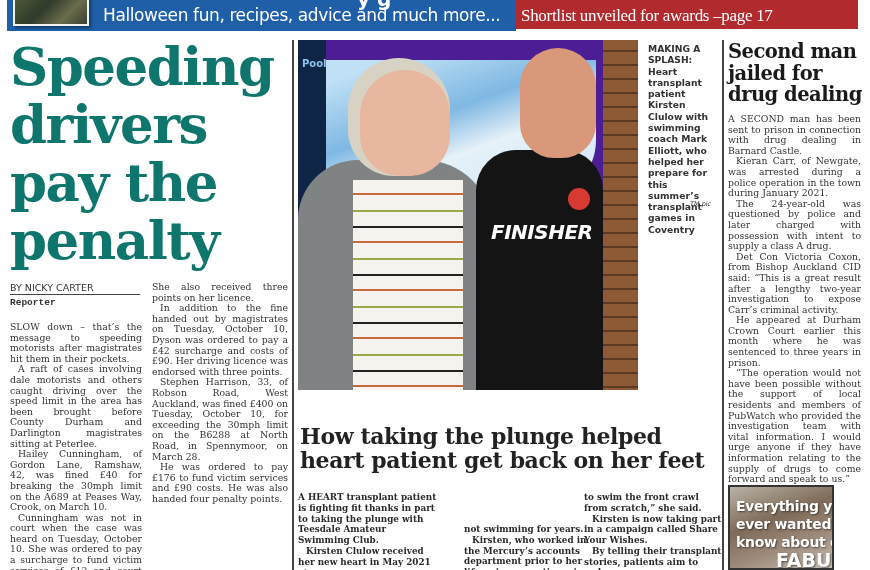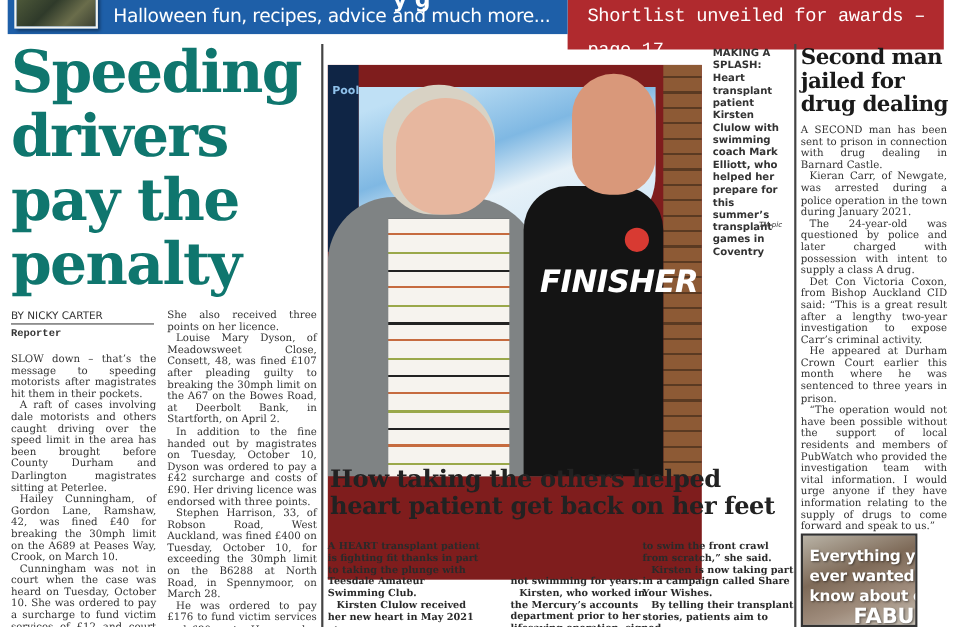--- a/index.html
+++ b/index.html
@@ -2,22 +2,22 @@
 <html><head>
 <meta charset="utf-8">
 <style>
   * { margin: 0; padding: 0; box-sizing: border-box; }
   html, body { width: 870px; height: 570px; overflow: hidden; background: #ffffff; }
   body { position: relative; font-family: "DejaVu Serif", serif; color: #2a2a2a; }
 
   
   .banner { position: absolute; left: 7px; top: 0; width: 851px; height: 31px; display: flex; }
   .banner-blue { position: relative; width: 509px; height: 31px; background: #1e5fa8; }
-  .banner-red { width: 342px; height: 45px; background: #b02a2e; color: #fff;
-    font-family: Liberation Mono, monospace; font-size: 17px; line-height: 31px; padding-left: 18px; letter-spacing: -0.3px; }
+  .banner-red { width: 342px; height: 29px; background: #b02a2e; color: #fff;
+    font-family: Liberation Serif, serif; font-size: 17px; line-height: 31px; padding-left: 5px; letter-spacing: -0.3px; }
   .banner-thumb { position: absolute; left: 6px; top: -4px; width: 76px; height: 30px;
     background: linear-gradient(135deg, #4f5a3a, #2f3a2a 40%, #6a6d4b 70%, #3b4032);
     border: 2px solid #f3f3ef; box-shadow: 2px 2px 3px rgba(0,0,0,0.4); }
   .banner-text { position: absolute; left: 96px; top: 0; color: #fff; font-family: "DejaVu Sans", sans-serif;
     font-size: 17px; line-height: 31px; letter-spacing: -0.4px; white-space: nowrap; }
   .banner-top-glyph { position: absolute; left: 350px; top: -13px; color: #fff; font-family: "DejaVu Sans", sans-serif;
     font-weight: bold; font-size: 20px; }
 
   
   .headline-main { position: absolute; left: 10px; top: 37px; width: 270px; font-family: "DejaVu Serif", serif;
@@ -30,41 +30,41 @@
     color: #333; text-align: justify; hyphens: auto; }
   .col p { text-indent: 0; }
   .col p + p { text-indent: 8px; }
   .col-a { left: 10px; top: 322px; width: 132px; }
   .col-b { left: 152px; top: 282px; width: 136px; }
   .col-b p:first-child { text-indent: 0; }
 
   .vrule { position: absolute; width: 1.5px; background: #444; }
 
   
-  .photo { position: absolute; left: 298px; top: 59px; width: 340px; height: 468px; overflow: hidden;
-    background: #7f1d1d; }
+  .photo { position: absolute; left: 298px; top: 40px; width: 340px; height: 350px; overflow: hidden;
+    background: #4c1d95; }
   .photo .bricks { position: absolute; right: 0; top: 0; width: 35px; height: 374px;
     background: repeating-linear-gradient(0deg, #8d5a35 0 12px, #5a3a22 12px 14px); }
   .photo .poster-dark { position: absolute; left: 0; top: 0; width: 28px; height: 170px; background: #0f2545; }
   .photo .pool-label { position: absolute; left: 4px; top: 18px; color: #8fc1ea; font-family: "DejaVu Sans", sans-serif;
     font-size: 10px; font-weight: bold; }
   .photo .water { position: absolute; left: 28px; top: 20px; width: 270px; height: 140px;
     background: linear-gradient(160deg, #bfe0f5 10%, #7fb8e3 40%, #e6f1f8 60%, #d8eaf6 80%); border-radius: 0 0 60px 0; }
   .photo .woman-jacket { position: absolute; left: 0; top: 120px; width: 195px; height: 254px; background: #7f8384;
     border-radius: 60px 70px 0 0; }
   .photo .woman-shirt { position: absolute; left: 55px; top: 140px; width: 110px; height: 234px;
     background: repeating-linear-gradient(180deg, #f6f3ee 0 13px, #c66b3f 13px 15px, #f6f3ee 15px 30px, #9aa84a 30px 32px, #f6f3ee 32px 46px, #222 46px 48px); }
   .photo .woman-head { position: absolute; left: 62px; top: 30px; width: 90px; height: 106px; background: #e7b79f;
     border-radius: 45px 45px 40px 40px; box-shadow: -6px -6px 0 6px #d8d2c4; }
   .photo .man-shirt { position: absolute; left: 178px; top: 110px; width: 127px; height: 264px; background: #141414;
     border-radius: 40px 40px 0 0; }
   .photo .man-head { position: absolute; left: 222px; top: 8px; width: 76px; height: 110px; background: #d9987a;
     border-radius: 38px 38px 34px 34px; }
   .photo .finisher { position: absolute; left: 193px; top: 180px; color: #fff; font-family: "DejaVu Sans", sans-serif;
-    font-weight: bold; font-style: italic; font-size: 28px; letter-spacing: -0.5px; }
+    font-weight: bold; font-style: italic; font-size: 20px; letter-spacing: -0.5px; }
   .photo .logo-dot { position: absolute; left: 270px; top: 148px; width: 22px; height: 22px; border-radius: 50%;
     background: #d83a32; }
 
   
   .caption { position: absolute; left: 648px; top: 43px; width: 72px; font-family: "DejaVu Sans", sans-serif;
     font-weight: bold; font-size: 9.2px; line-height: 11.3px; color: #333; }
   .caption-credit { position: absolute; left: 690px; top: 200px; font-family: "DejaVu Sans", sans-serif;
     font-style: italic; font-weight: normal; font-size: 6.5px; color: #333; }
 
   
@@ -106,21 +106,20 @@
 <div class="byline-role">Reporter</div>
 
 <div class="col col-a">
   <p>SLOW down – that’s the message to speeding motorists after magistrates hit them in their pockets.</p>
   <p>A raft of cases involving dale motorists and others caught driving over the speed limit in the area has been brought before County Durham and Darlington magistrates sitting at Peterlee.</p>
   <p>Hailey Cunningham, of Gordon Lane, Ramshaw, 42, was fined £40 for breaking the 30mph limit on the A689 at Peases Way, Crook, on March 10.</p>
   <p>Cunningham was not in court when the case was heard on Tuesday, October 10. She was ordered to pay a surcharge to fund victim services of £12 and court costs of £90.</p>
 </div>
 <div class="col col-b">
   <p>She also received three points on her licence.</p>
-  <p>Louise Mary Dyson, of Meadowsweet Close, Consett, 48, was fined £107 after pleading guilty to breaking the 30mph limit on the A67 on the Bowes Road, at Deerbolt Bank, in Startforth, on April 2.</p>
   <p>In addition to the fine handed out by magistrates on Tuesday, October 10, Dyson was ordered to pay a £42 surcharge and costs of £90. Her driving licence was endorsed with three points.</p>
   <p>Stephen Harrison, 33, of Robson Road, West Auckland, was fined £400 on Tuesday, October 10, for exceeding the 30mph limit on the B6288 at North Road, in Spennymoor, on March 28.</p>
   <p>He was ordered to pay £176 to fund victim services and £90 costs. He was also handed four penalty points.</p>
 
 </div>
 
 <div class="vrule" style="left:292px; top:40px; height:530px;"></div>
 <div class="vrule" style="left:722px; top:40px; height:530px;"></div>
 
 <div class="photo">
@@ -133,21 +132,21 @@
   <div class="woman-head"></div>
   <div class="man-shirt"></div>
   <div class="man-head"></div>
   <div class="logo-dot"></div>
   <span class="finisher">FINISHER</span>
 </div>
 
 <div class="caption">MAKING A SPLASH: Heart transplant patient Kirsten Clulow with swimming coach Mark Elliott, who helped her prepare for this summer’s transplant games in Coventry</div>
 <div class="caption-credit">TM pic</div>
 
-<h2 class="headline-mid">How taking the others helped heart patient get back on her feet</h2>
+<h2 class="headline-mid">How taking the plunge helped heart patient get back on her feet</h2>
 <div class="colm colm-1">
   <p>A HEART transplant patient is fighting fit thanks in part to taking the plunge with Teesdale Amateur Swimming Club.</p>
   <p>Kirsten Clulow received her new heart in May 2021 at</p>
 </div>
 <div class="colm colm-2">
   <p>not swimming for years.</p>
   <p>Kirsten, who worked in the Mercury’s accounts department prior to her lifesaving operation, signed up with the swimming club, which meets at Teesdale</p>
 </div>
 <div class="colm colm-3">
   <p>to swim the front crawl from scratch,” she said.</p>

